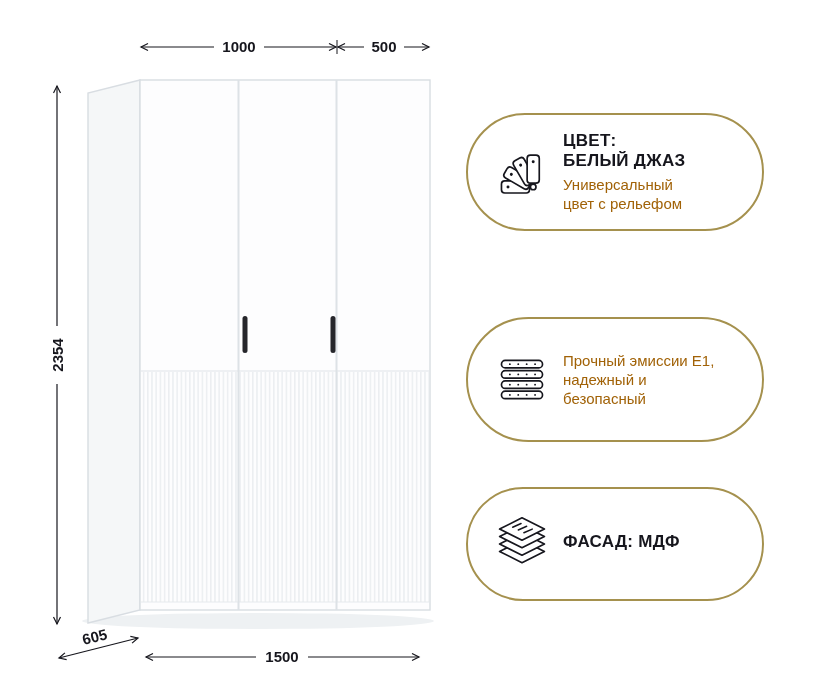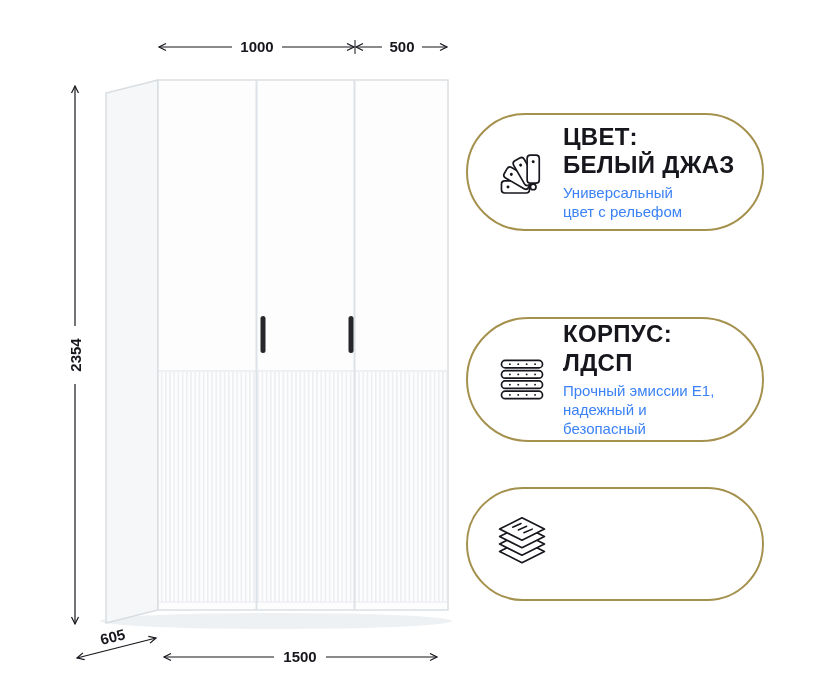--- a/index.html
+++ b/index.html
@@ -1,41 +1,41 @@
 <!DOCTYPE html>
 <html><head>
 <meta charset="utf-8">
 <style>
   * { margin:0; padding:0; box-sizing:border-box; }
   html,body { width:816px; height:700px; background:#ffffff; font-family:"Liberation Sans", sans-serif; }
   .stage { position:relative; width:816px; height:700px; background:#ffffff; overflow:hidden; }
 
-  .wardrobe-wrap { position:absolute; left:0; top:0; width:460px; height:700px;padding-left:18px; }
+  .wardrobe-wrap { position:absolute; left:0; top:0; width:460px; height:700px; }
 
   .badges { position:absolute; left:466px; top:0; width:300px; height:700px; }
   .badge {
     position:absolute; left:0; width:298px;
     border:2px solid #a5914e; border-radius:999px;
     display:flex; align-items:center;
     padding-left:26px; padding-right:18px;
     background:#ffffff;
   }
   .badge-1 { top:113px; height:118px; }
   .badge-2 { top:317px; height:125px; }
   .badge-3 { top:487px; height:114px; }
   .badge-icon { flex:0 0 56px; width:56px; height:56px; margin-right:13px; }
   .badge-icon svg { width:56px; height:56px; display:block; }
   .badge-text { display:flex; flex-direction:column; }
   .badge-title {
-    font-size:24px; font-weight:700; color:#16161d;
+    font-size:17px; font-weight:700; color:#16161d;
     letter-spacing:0.3px; line-height:1.18; white-space:pre-line;
     margin-bottom:4px;
   }
   .badge-subtitle {
-    font-size:15px; font-weight:400; color:#3b82f6;
+    font-size:15px; font-weight:400; color:#a16207;
     line-height:1.28; white-space:pre-line;
   }
 
   .dim-text { font-size:15px; font-weight:600; fill:#16161d; }
   .ic { stroke:#16161d; stroke-width:1.8; fill:#ffffff; stroke-linejoin:round; stroke-linecap:round; }
   .ic-dot { fill:#16161d; stroke:none; }
   .ic-line { stroke:#16161d; stroke-width:1.6; fill:none; stroke-linecap:round; }
 </style>
 </head>
 <body>
@@ -160,35 +160,35 @@
           <rect class="ic" x="8" y="42" width="44" height="8" rx="4"></rect>
           <g>
               <circle class="ic-dot" cx="17" cy="46" r="1"></circle>
               <circle class="ic-dot" cx="26" cy="46" r="1"></circle>
               <circle class="ic-dot" cx="35" cy="46" r="1"></circle>
               <circle class="ic-dot" cx="44" cy="46" r="1"></circle>
             </g>
         </svg>
       </div>
       <div class="badge-text">
-        <div class="badge-title">КОРПУС: ЛДСП</div>
         <div class="badge-subtitle">Прочный эмиссии Е1,
 надежный и
 безопасный</div>
       </div>
     </div>
 
     <div class="badge badge-3">
       <div class="badge-icon">
         <svg viewBox="0 0 60 60">
           <path class="ic" d="M30,26 L54,38 L30,50 L6,38 Z"></path>
           <path class="ic" d="M30,18 L54,30 L30,42 L6,30 Z"></path>
           <path class="ic" d="M30,10 L54,22 L30,34 L6,22 Z"></path>
           <path class="ic" d="M30,2  L54,14 L30,26 L6,14 Z"></path>
           <path class="ic-line" d="M20,12 l9,-4 M26,15 l9,-4 M32,18 l9,-4"></path>
         </svg>
       </div>
       <div class="badge-text">
+        <div class="badge-title">ФАСАД: МДФ</div>
       </div>
     </div>
 
   </div>
 </div>
 
 </body></html>

